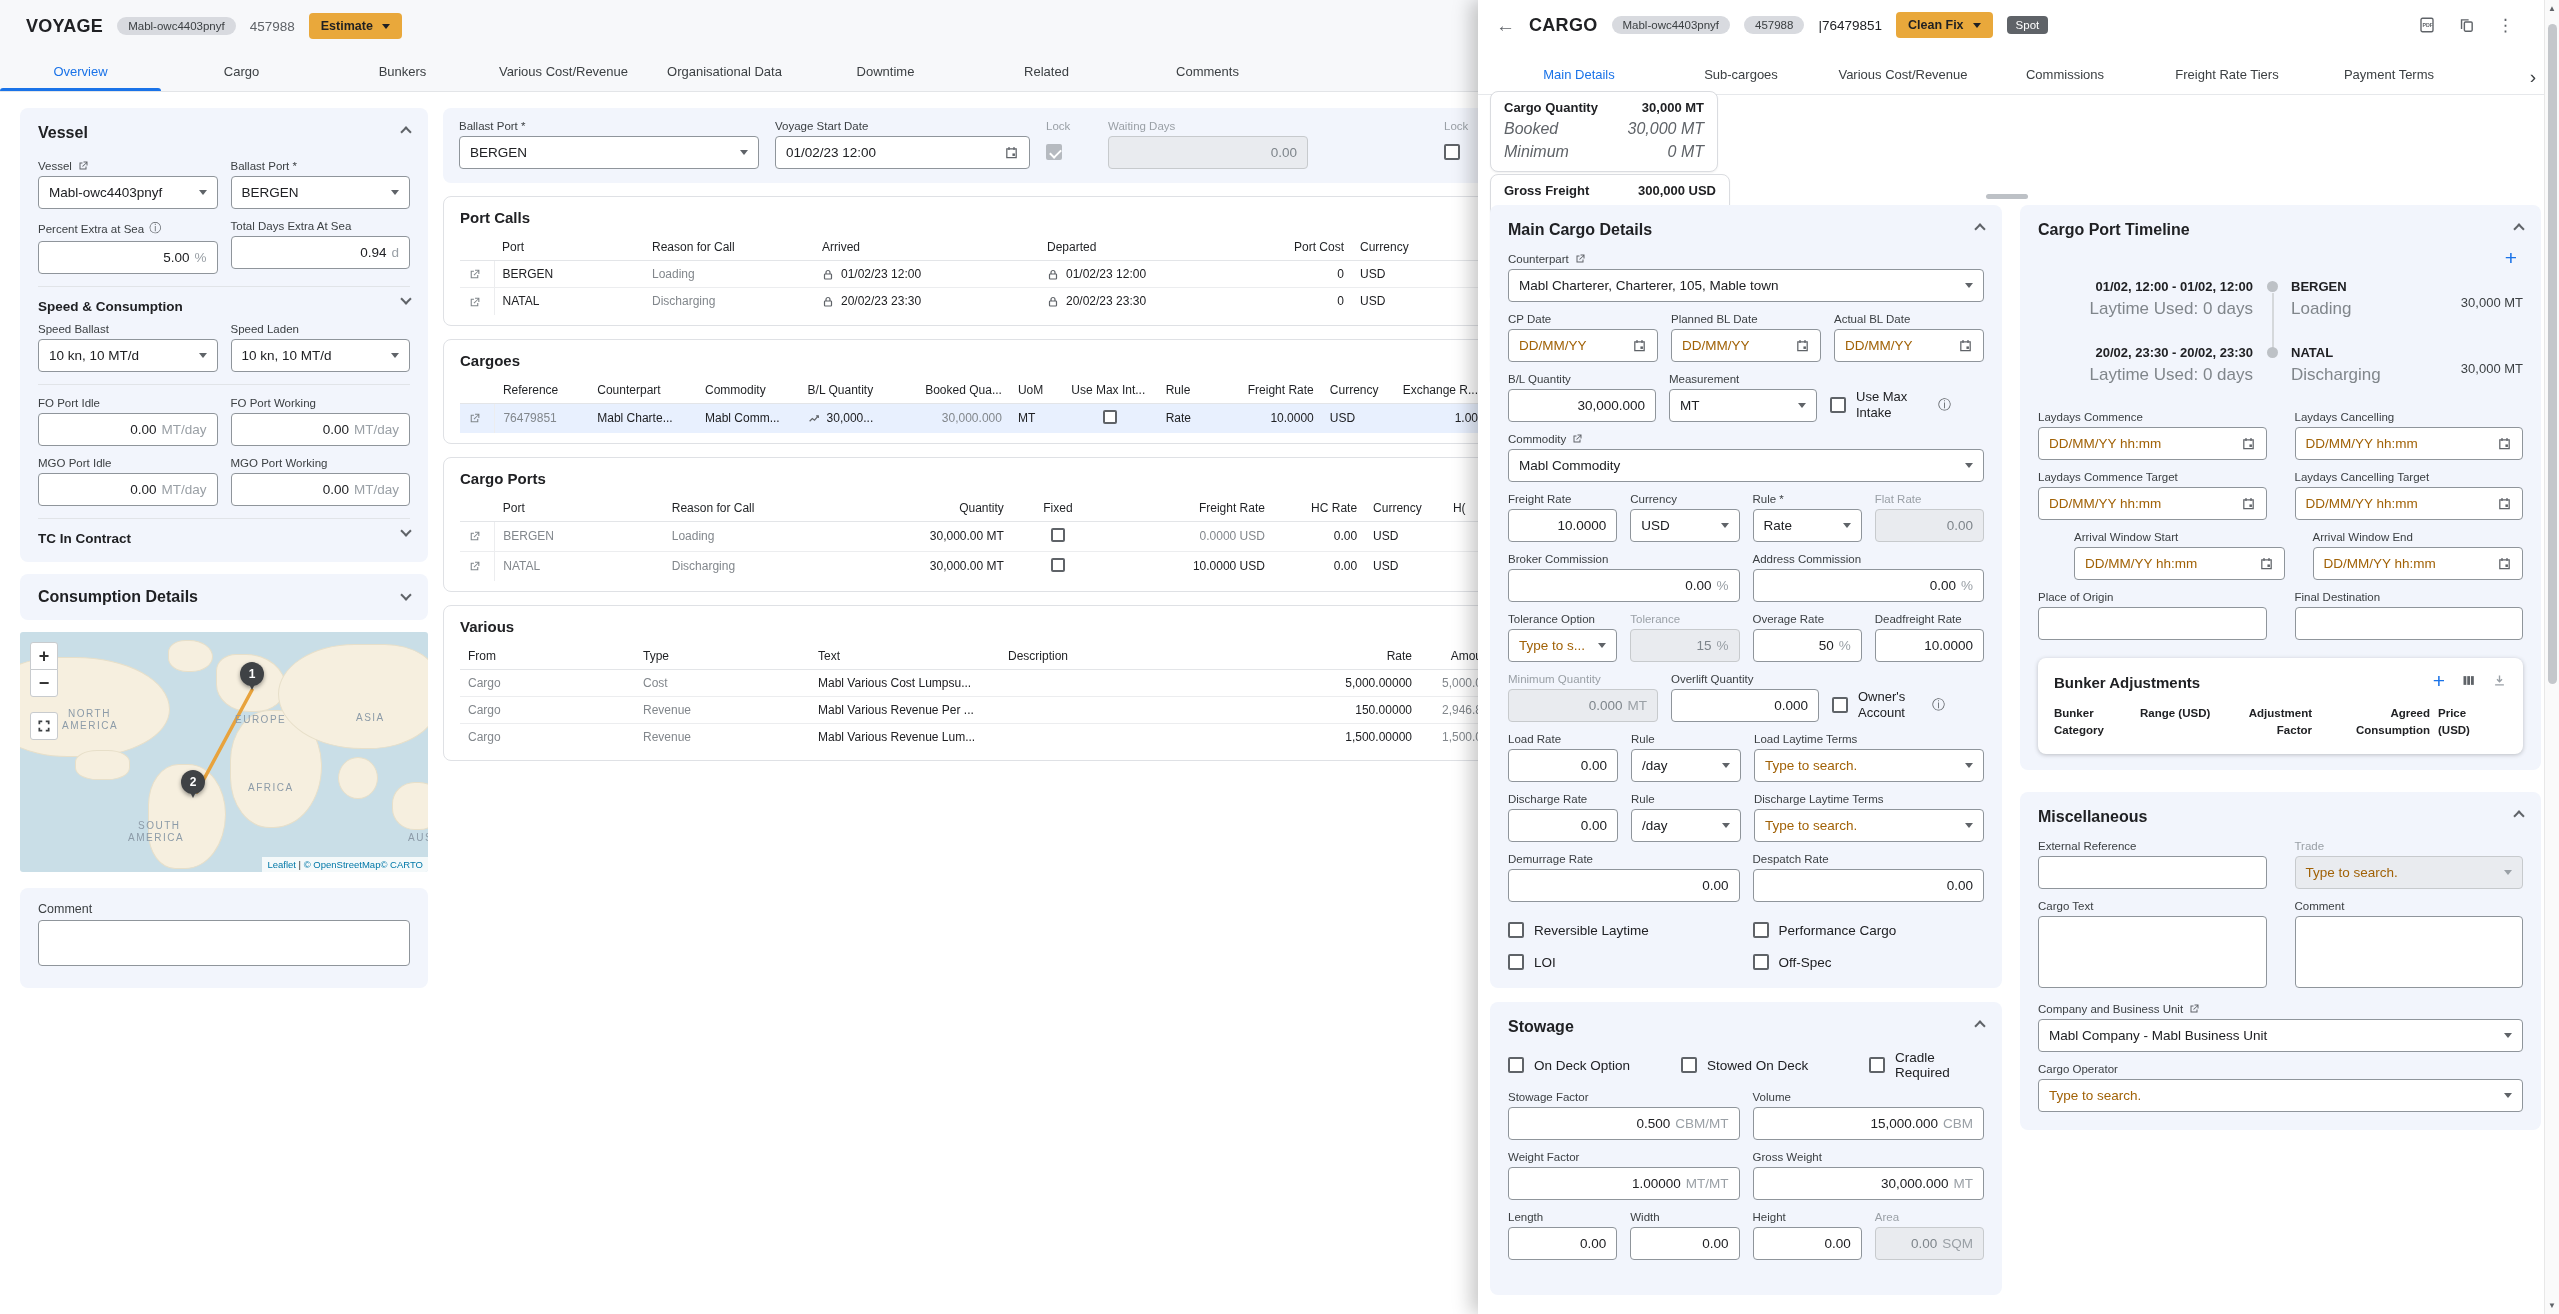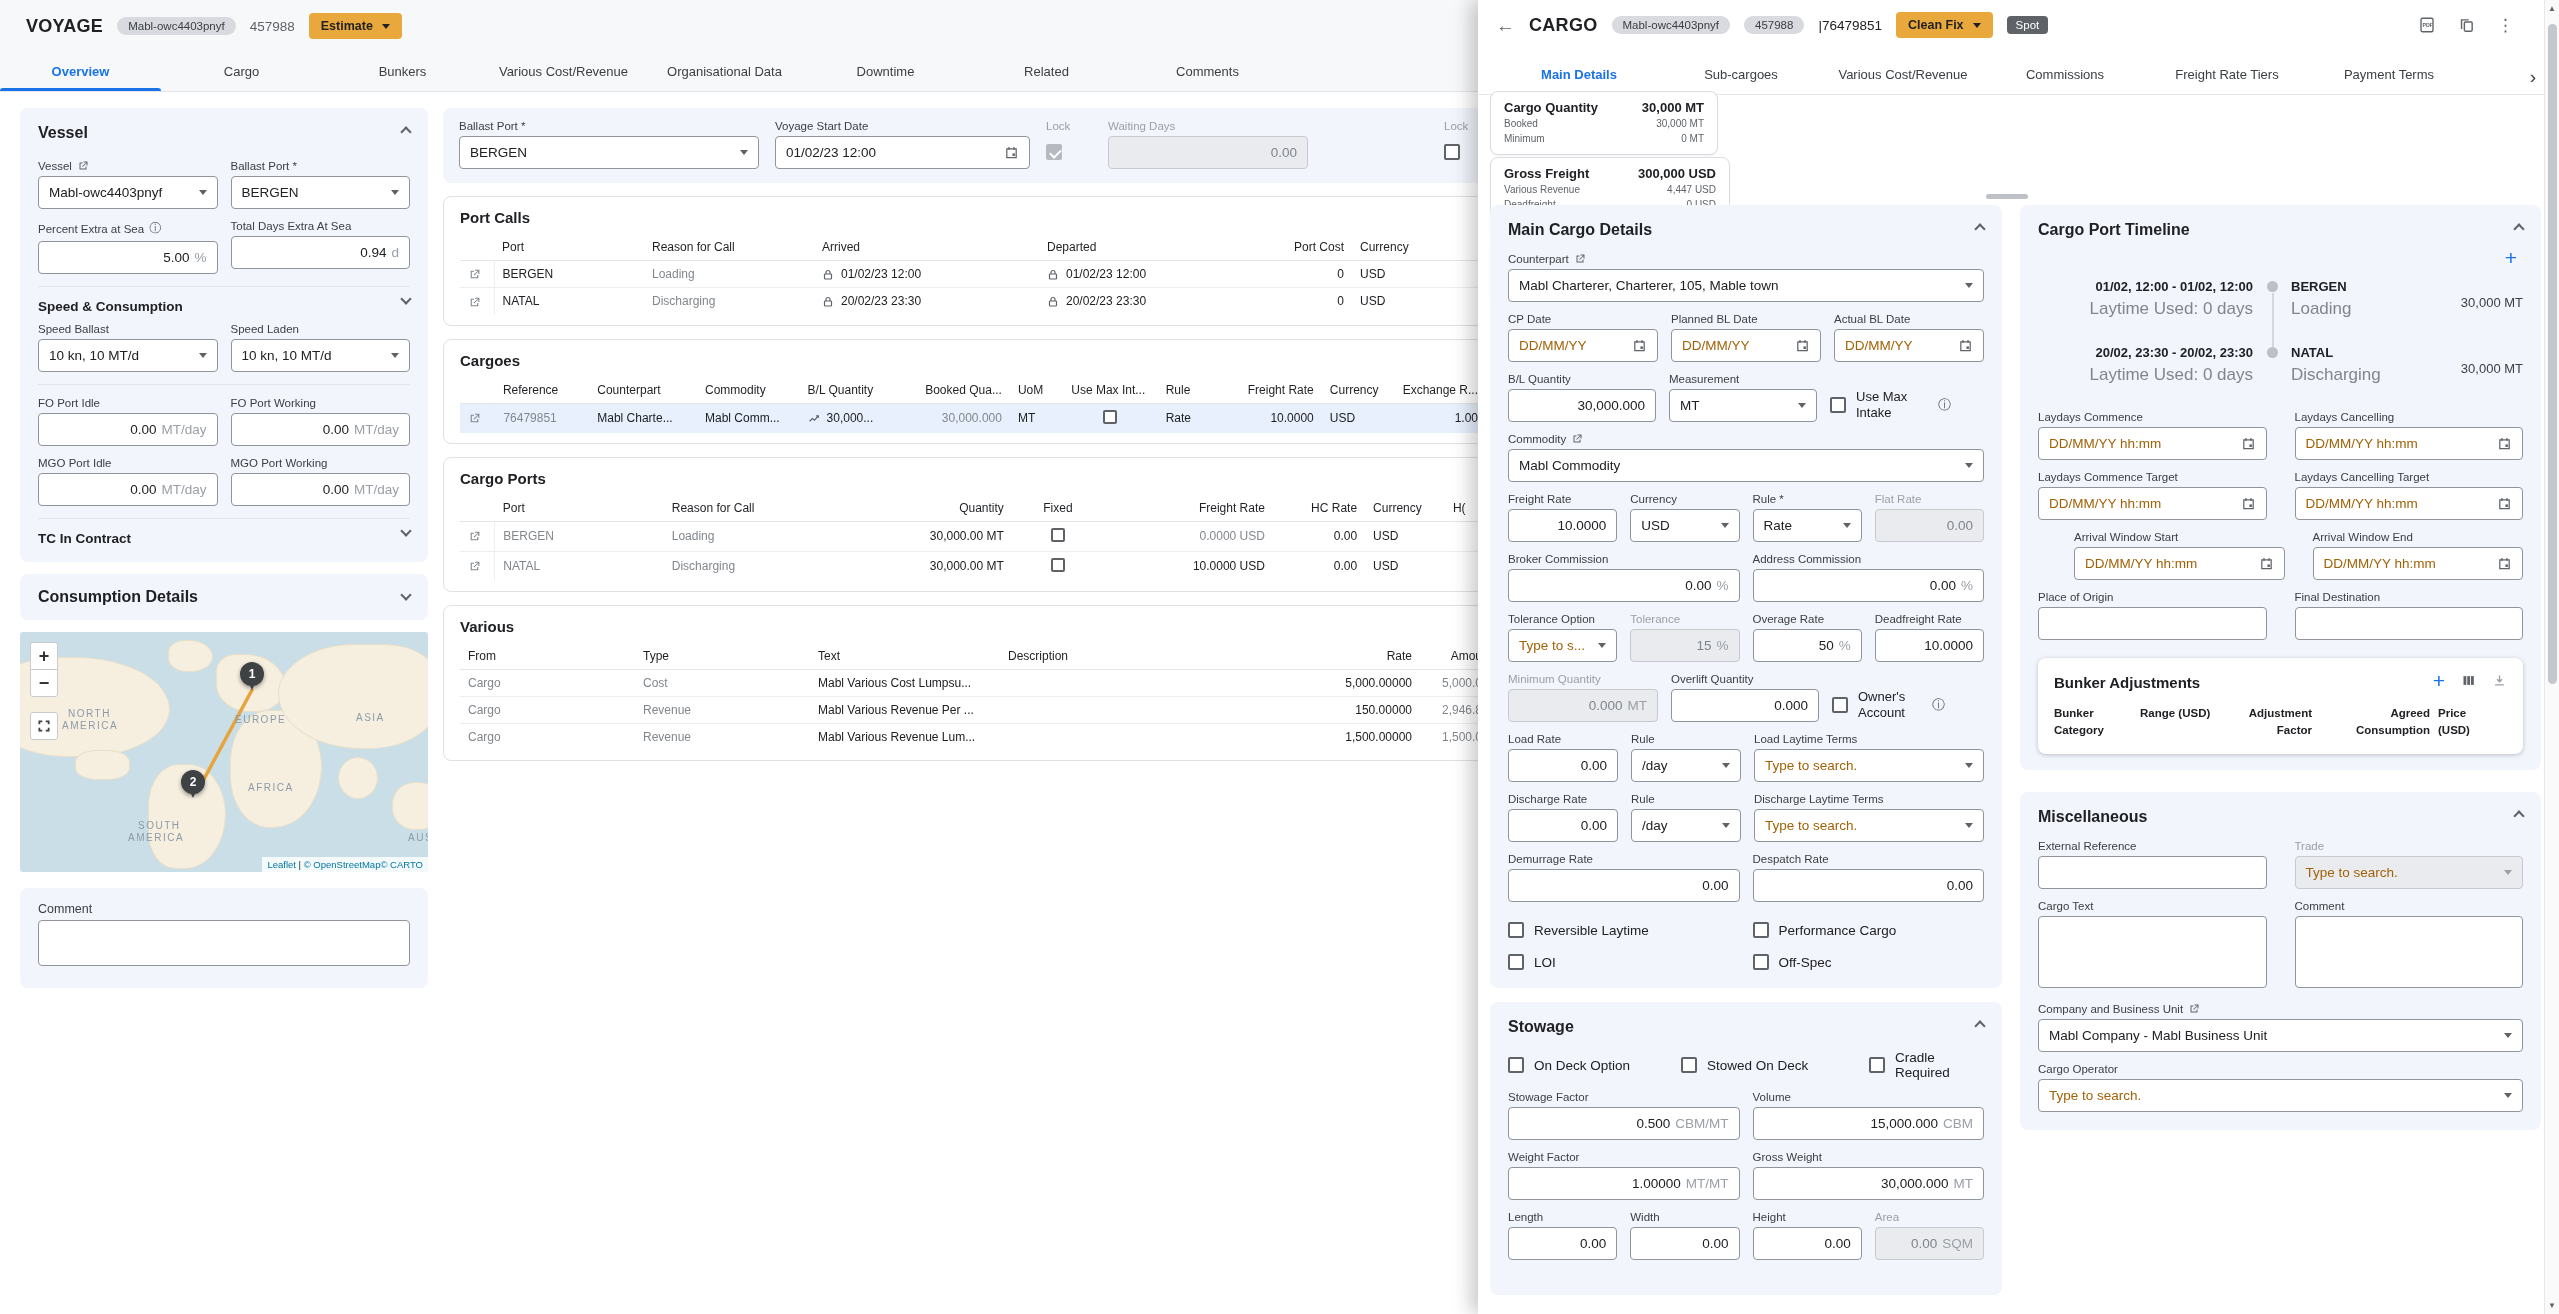--- a/index.html
+++ b/index.html
@@ -48,21 +48,21 @@
   .ic { display:inline-flex; flex:none; vertical-align:middle; }
 
   
   .lp { position:absolute; left:0; top:0; width:1496px; height:1314px; background:#fff; }
   .lp-head { position:absolute; left:0; top:0; width:100%; height:92px; background:#F7F8FA; border-bottom:1px solid #E3E5E8; }
   .hd-row { display:flex; align-items:center; gap:14px; padding:13px 0 0 26px; }
   .hd-title { font-size:18px; font-weight:700; letter-spacing:.3px; }
   .vno { color:#5F6368; font-size:13.5px; }
   .tabs { position:absolute; left:0; bottom:0; display:flex; height:36px; }
   .tab { width:161px; text-align:center; font-size:13px; color:#3C4043; line-height:33px; position:relative; cursor:pointer; white-space:nowrap; }
-  .tab.on { color:#1A73E8; font-weight:700; }
+  .tab.on { color:#1A73E8; font-weight:400; }
   .tab.on::after { content:""; position:absolute; left:0; right:0; bottom:0; height:3px; background:#1A73E8; border-radius:3px 3px 0 0; }
 
   .colL { position:absolute; left:20px; top:108px; width:408px; }
   .colM { position:absolute; left:443px; top:108px; width:1060px; }
 
   
   .vcard { padding:16px 18px; }
 
   
   .map { position:relative; width:408px; height:240px; border-radius:3px; overflow:hidden; background:#C9DEE7; margin-top:12px; }
@@ -85,21 +85,21 @@
   .rp .hd-row { padding:12px 0 0 18px; }
   .rp .tabs { left:20px; }
   .rp .tab { width:162px; }
   .hd-icons { margin-left:auto; display:flex; align-items:center; gap:22px; padding-right:30px; }
   .kebab { font-size:17px; color:#5F6368; line-height:1; cursor:pointer; }
   .tab-more { position:absolute; right:8px; bottom:6px; font-size:19px; color:#3C4043; cursor:pointer; }
 
   .sumrow { position:absolute; left:12px; top:91px; display:flex; gap:2px;flex-direction:column; }
   .scard { border:1px solid #DADCE0; border-radius:8px; background:#fff; padding:8px 13px; box-shadow:0 1px 2px rgba(0,0,0,.06); }
   .scard .trow { display:flex; justify-content:space-between; gap:18px; font-size:13px; font-weight:700; color:#202124; margin-bottom:2px; }
-  .scard .srow { display:flex; justify-content:space-between; gap:18px; font-size:10px; color:#5F6368; line-height:1.45; }
+  .scard .srow { display:flex; justify-content:space-between; gap:18px; font-size:16px; color:#5F6368; line-height:1.45;font-style:italic; }
   .hthumb { position:absolute; left:508px; top:194px; width:42px; height:5px; border-radius:3px; background:#BDC1C6; }
 
   .rpL { position:absolute; left:12px; top:205px; width:512px; }
   .rpR { position:absolute; left:542px; top:205px; width:521px; }
   .formcard { padding:16px 18px; }
   .cap-row { display:flex; align-items:flex-start; justify-content:space-between; margin-bottom:14px; }
 
   
   .tl-add { text-align:right; margin:2px 6px 10px 0; }
   .plus { color:#1A73E8; font-size:21px; font-weight:500; line-height:1; cursor:pointer; }

